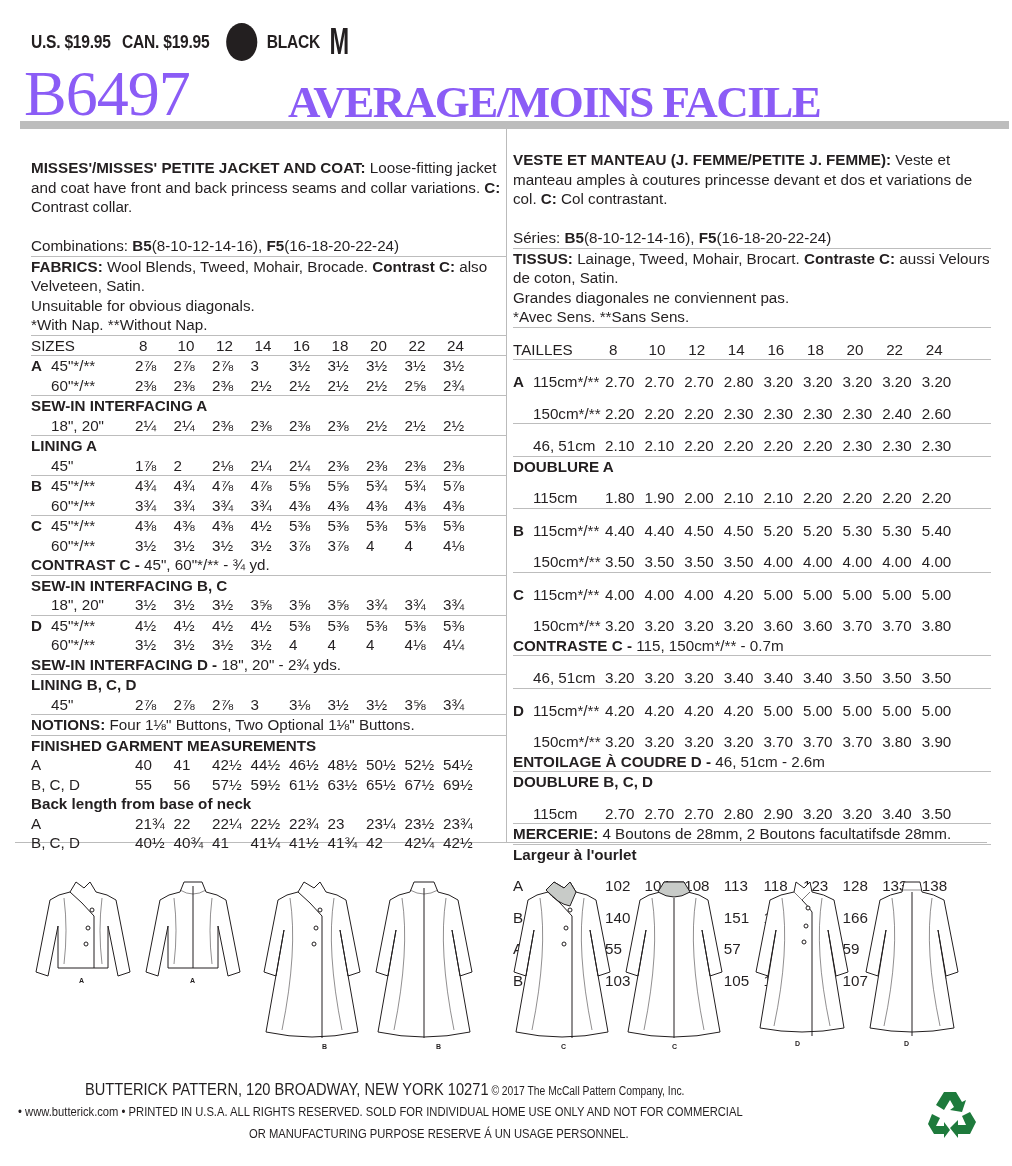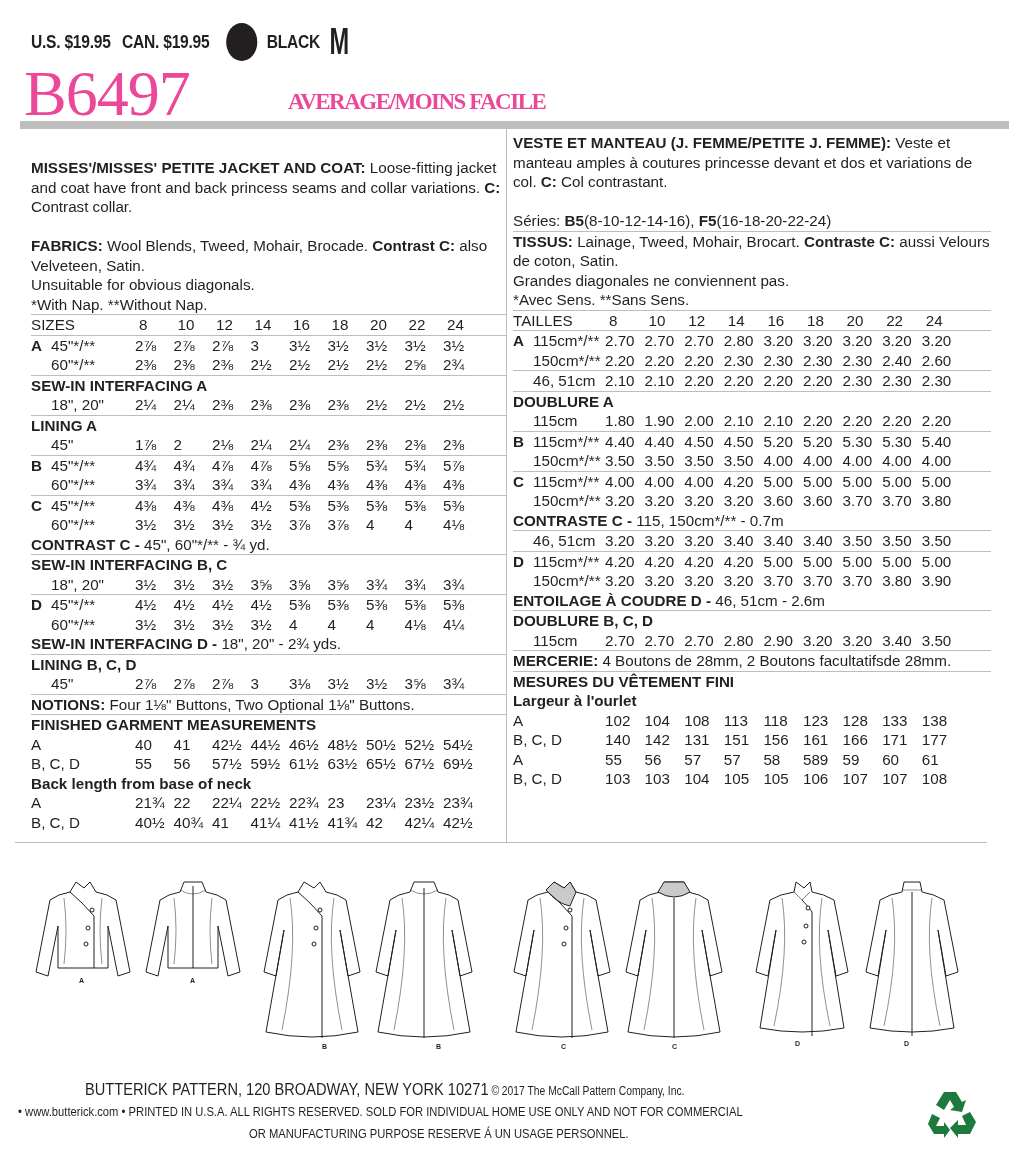--- a/index.html
+++ b/index.html
@@ -4,38 +4,38 @@
 <style>
   * { box-sizing: border-box; margin: 0; padding: 0; }
   html, body { width: 1012px; height: 1166px; background: #ffffff; overflow: hidden; }
   body { position: relative; font-family: "Liberation Sans", sans-serif; color: #231f20; }
 
   .price-row { position: absolute; left: 31px; top: 27px; height: 30px; display: flex; align-items: center; font-family: "Liberation Sans", sans-serif; font-weight: bold; font-size: 19px; letter-spacing: -0.3px; transform: scaleX(0.82); transform-origin: left center; white-space: nowrap; }
   .price-row .gap { display: inline-block; width: 14px; }
   .color-dot { display: inline-block; width: 38px; height: 38px; border-radius: 50%; background: #231f20; margin: 0 12px 0 20px; }
   .size-letter { font-size: 36px; font-weight: bold; margin-left: 8px; transform: scaleX(0.8); display: inline-block; line-height: 1; }
 
-  .pattern-no { position: absolute; left: 24px; top: 62px; font-family: "Liberation Serif", serif; font-size: 64px; line-height: 64px; letter-spacing: -1px; color: #ec4899; }
-  .difficulty { position: absolute; left: 288px; top: 84px; font-family: "Liberation Serif", serif; font-weight: bold; font-size: 23px; letter-spacing: -1.5px; line-height: 36px; color: #ec4899; white-space: nowrap; }
+  .pattern-no { position: absolute; left: 24px; top: 62px; font-family: "Liberation Serif", serif; font-size: 64px; line-height: 64px; letter-spacing: -1px; color: #8b5cf6; }
+  .difficulty { position: absolute; left: 288px; top: 84px; font-family: "Liberation Serif", serif; font-weight: bold; font-size: 45px; letter-spacing: -1.5px; line-height: 36px; color: #8b5cf6; white-space: nowrap; }
 
   .title-bar { position: absolute; left: 20px; top: 121px; width: 989px; height: 8px; background: #bdbdbd; }
 
   .col { position: absolute; top: 130px; width: 476px; font-size: 15.2px; line-height: 19.5px; }
   .col.left { left: 31px; margin-top: 24px; }
   .col.right { left: 513px; width: 478px; }
   .vdivider { position: absolute; left: 506px; top: 129px; width: 1px; height: 714px; background: #bbbbbb; }
   .bottom-rule { position: absolute; left: 15px; top: 842px; width: 972px; height: 1px; background: #bbbbbb; }
 
   .p { display: block; }
   .b { font-weight: bold; }
   .spacer { height: 19.5px; }
   .rule { border-bottom: 1px solid #bdbdbd; }
 
   .grid { display: grid; grid-template-columns: 104px repeat(9, 38.5px); white-space: nowrap; }
-  .col.right .grid { grid-template-columns: 92px repeat(9, 39.6px); }
+  .col.right .grid { grid-template-columns: 92px repeat(9, 39.6px); margin-top: 12px; }
   .grid .lbl { padding-left: 0; }
   .grid .lbl.ind { padding-left: 20px; }
   .col.right .grid .lbl.ind { padding-left: 20px; }
   .grid .lbl .ltr { font-weight: bold; display: inline-block; width: 20px; }
   .grid .v { text-align: left; }
   .grid.sizes .v { padding-left: 4px; }
   .grid.meas { grid-template-columns: 104px repeat(9, 38.5px); }
 
   .drawings { position: absolute; left: 20px; top: 860px; width: 990px; height: 200px; }
   .drawings svg { position: absolute; top: 0; }
@@ -64,20 +64,23 @@
 <div class="title-bar"></div>
 
 <div class="vdivider"></div>
 <div class="bottom-rule"></div>
 
 <div class="col left">
   <div class="p" style="padding-top:4px;">
     <span class="b">MISSES'/MISSES' PETITE JACKET AND COAT:</span><span> Loose-fitting jacket and coat have front and back princess seams and collar variations. </span><span class="b">C:</span><span> Contrast collar.</span>
   </div>
   <div class="spacer"></div>
+  <div class="p rule">
+    <span>Combinations: </span><span class="b">B5</span><span>(8-10-12-14-16), </span><span class="b">F5</span><span>(16-18-20-22-24)</span>
+  </div>
   <div class="p">
     <span class="b">FABRICS:</span><span> Wool Blends, Tweed, Mohair, Brocade. </span><span class="b">Contrast C:</span><span> also Velveteen, Satin.</span>
   </div>
   <div class="p">Unsuitable for obvious diagonals.</div>
   <div class="p rule">*With Nap. **Without Nap.</div>
 
   <div class="grid sizes rule">
     <span class="lbl">SIZES</span>
     <span class="v">8</span>
     <span class="v">10</span>
@@ -302,21 +305,21 @@
       <span class="v">41¼</span>
       <span class="v">41½</span>
       <span class="v">41¾</span>
       <span class="v">42</span>
       <span class="v">42¼</span>
       <span class="v">42½</span>
   </div>
 </div>
 
 <div class="col right">
-  <div class="p" style="padding-top:3px;">
+  <div class="p" style="padding-top:20px;">
     <span class="b">VESTE ET MANTEAU (J. FEMME/PETITE J. FEMME):</span><span> Veste et manteau amples à coutures princesse devant et dos et variations de col. </span><span class="b">C:</span><span> Col contrastant.</span>
   </div>
   <div class="spacer"></div>
   <div class="p rule">
     <span>Séries: </span><span class="b">B5</span><span>(8-10-12-14-16), </span><span class="b">F5</span><span>(16-18-20-22-24)</span>
   </div>
   <div class="p">
     <span class="b">TISSUS:</span><span> Lainage, Tweed, Mohair, Brocart. </span><span class="b">Contraste C:</span><span> aussi Velours de coton, Satin.</span>
   </div>
   <div class="p">Grandes diagonales ne conviennent pas.</div>
@@ -492,21 +495,20 @@
       <span class="v">3.20</span>
       <span class="v">3.20</span>
       <span class="v">3.40</span>
       <span class="v">3.50</span>
   </div>
 
   <div class="p rule" style="white-space:nowrap;">
     <span class="b">MERCERIE:</span><span> 4 Boutons de 28mm, 2 Boutons facultatifsde 28mm.</span>
   </div>
 
-  <div class="p b">MESURES DU VÊTEMENT FINI</div>
   <div class="p b">Largeur à l'ourlet</div>
   <div class="grid">
     <span class="lbl">A</span>
     <span class="v">102</span>
       <span class="v">104</span>
       <span class="v">108</span>
       <span class="v">113</span>
       <span class="v">118</span>
       <span class="v">123</span>
       <span class="v">128</span>

